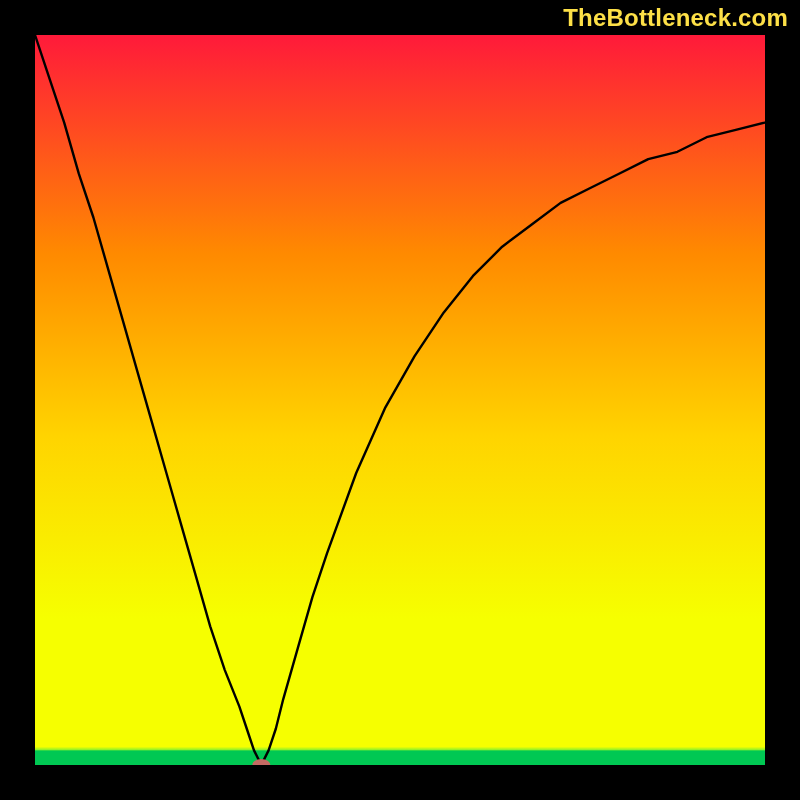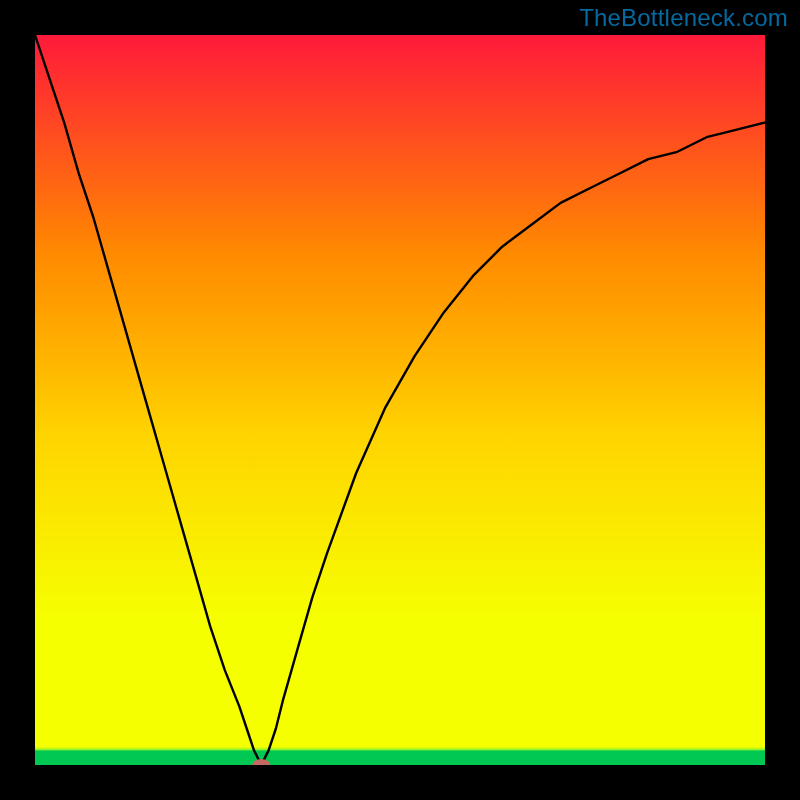--- a/index.html
+++ b/index.html
@@ -21,23 +21,23 @@
     position: absolute;
     left: 35px;
     top: 35px;
     width: 730px;
     height: 730px;
   }
   .watermark {
     position: absolute;
     top: 4px;
     right: 12px;
-    color: #0369a1;
+    color: #fde047;
     font-size: 24px;
-    font-weight: 400;
+    font-weight: 700;
     letter-spacing: 0.2px;
     user-select: none;
   }
   svg { display: block; }
 </style>
 </head>
 <body>
 
 <div class="stage">
   <div class="watermark">TheBottleneck.com</div>

